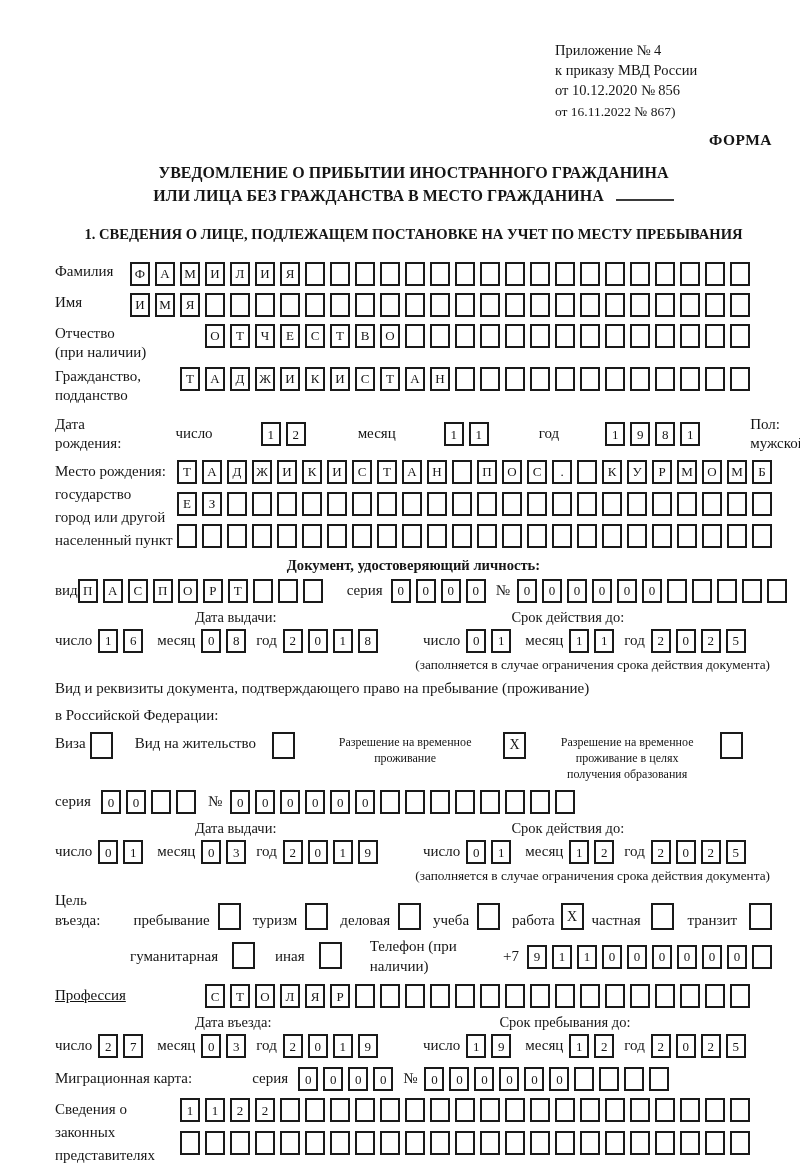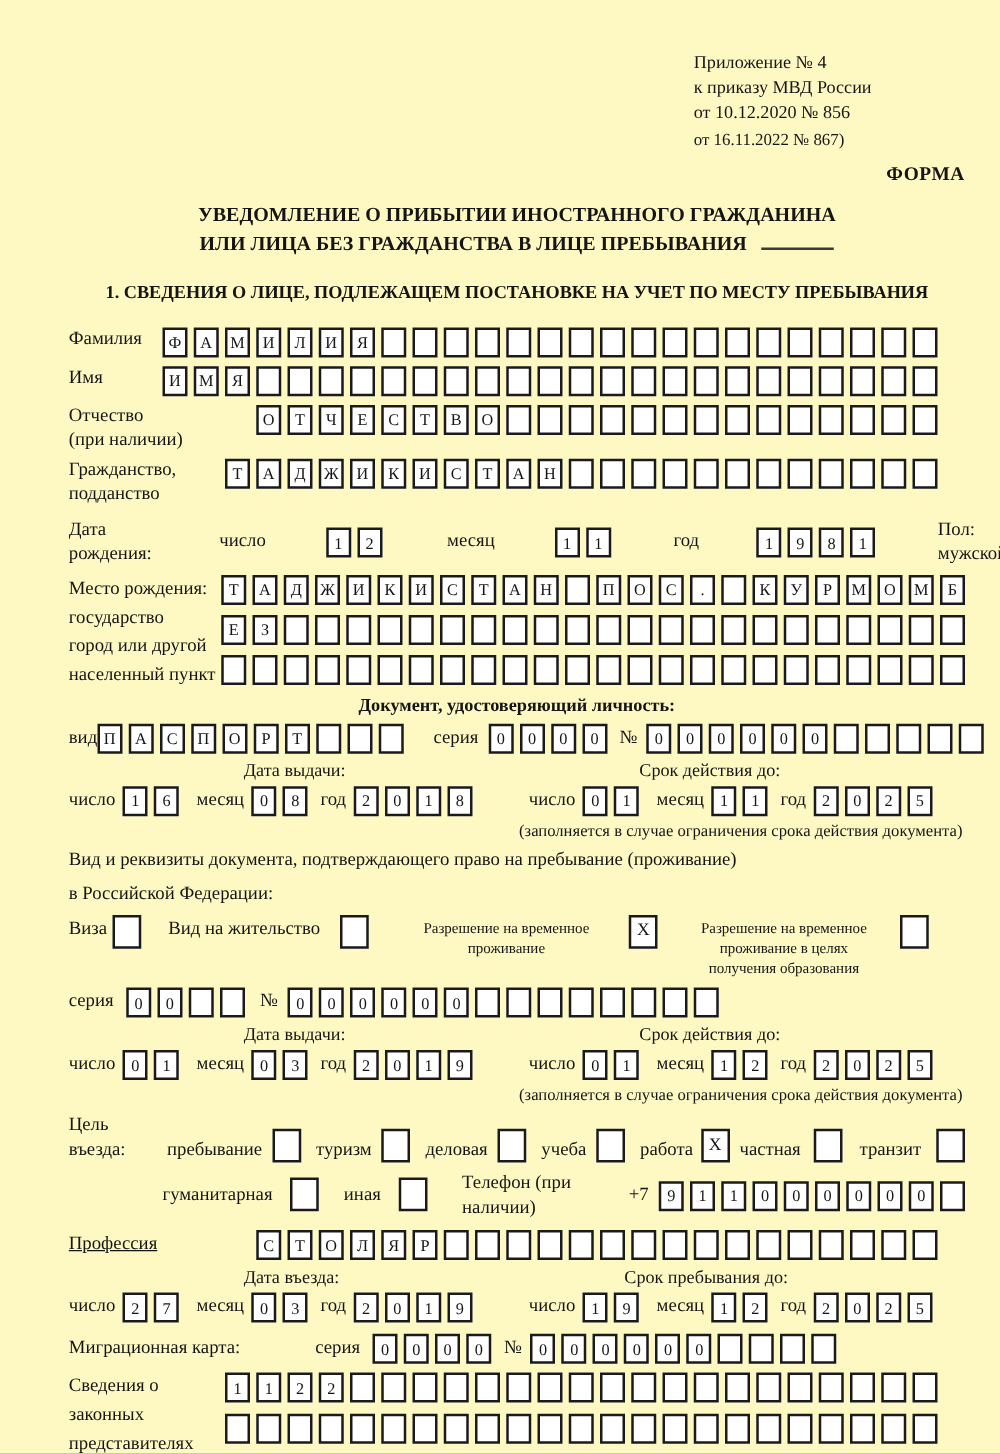--- a/index.html
+++ b/index.html
@@ -1,17 +1,17 @@
 <!DOCTYPE html>
 <html><head>
 <meta charset="utf-8">
 <style>
   html,body{margin:0;padding:0;background:#888;}
   .page{
-    width:800px;height:1163px;background:#fef9c3;color:#151515;
+    width:800px;height:1163px;background:#ffffff;color:#151515;
     font-family:"Liberation Serif","DejaVu Serif",serif;
     position:relative;overflow:hidden;box-sizing:border-box;
     padding:40px 28px 0 55px;
   }
   .hdr-right{margin-left:500px;font-size:14.5px;line-height:1.38;}
   .hdr-right .sub{font-size:13.5px;margin-top:3px;line-height:1.35;}
   .forma{text-align:right;font-weight:bold;font-size:15.5px;margin-top:10px;letter-spacing:.5px;}
   .title{text-align:center;font-weight:bold;font-size:16px;line-height:1.45;margin-top:12px;}
   .blank-line{display:inline-block;width:58px;border-bottom:2px solid #3a3a3a;height:12px;margin-left:12px;}
   .sec-heading{text-align:center;font-weight:bold;font-size:14.6px;margin-top:18px;}
@@ -48,21 +48,21 @@
     <div>от 10.12.2020 № 856</div>
     <div class="sub">
       <div>от 16.11.2022 № 867)</div>
     </div>
   </div>
 
   <div class="forma">ФОРМА</div>
 
   <div class="title">
     <div>УВЕДОМЛЕНИЕ О ПРИБЫТИИ ИНОСТРАННОГО ГРАЖДАНИНА</div>
-    <div><span>ИЛИ ЛИЦА БЕЗ ГРАЖДАНСТВА В ЛИЦЕ ПРЕБЫВАНИЯ</span><span class="blank-line"></span></div>
+    <div><span>ИЛИ ЛИЦА БЕЗ ГРАЖДАНСТВА В МЕСТО ГРАЖДАНИНА</span><span class="blank-line"></span></div>
   </div>
 
   <div class="sec-heading">1. СВЕДЕНИЯ О ЛИЦЕ, ПОДЛЕЖАЩЕМ ПОСТАНОВКЕ НА УЧЕТ ПО МЕСТУ ПРЕБЫВАНИЯ</div>
 
   <div class="row" style="margin-top:19px;">
     <span class="lbl" style="width:75px;">Фамилия</span>
     <div class="boxes">
         <span class="cbox">Ф</span>
         <span class="cbox">А</span>
         <span class="cbox">М</span>

